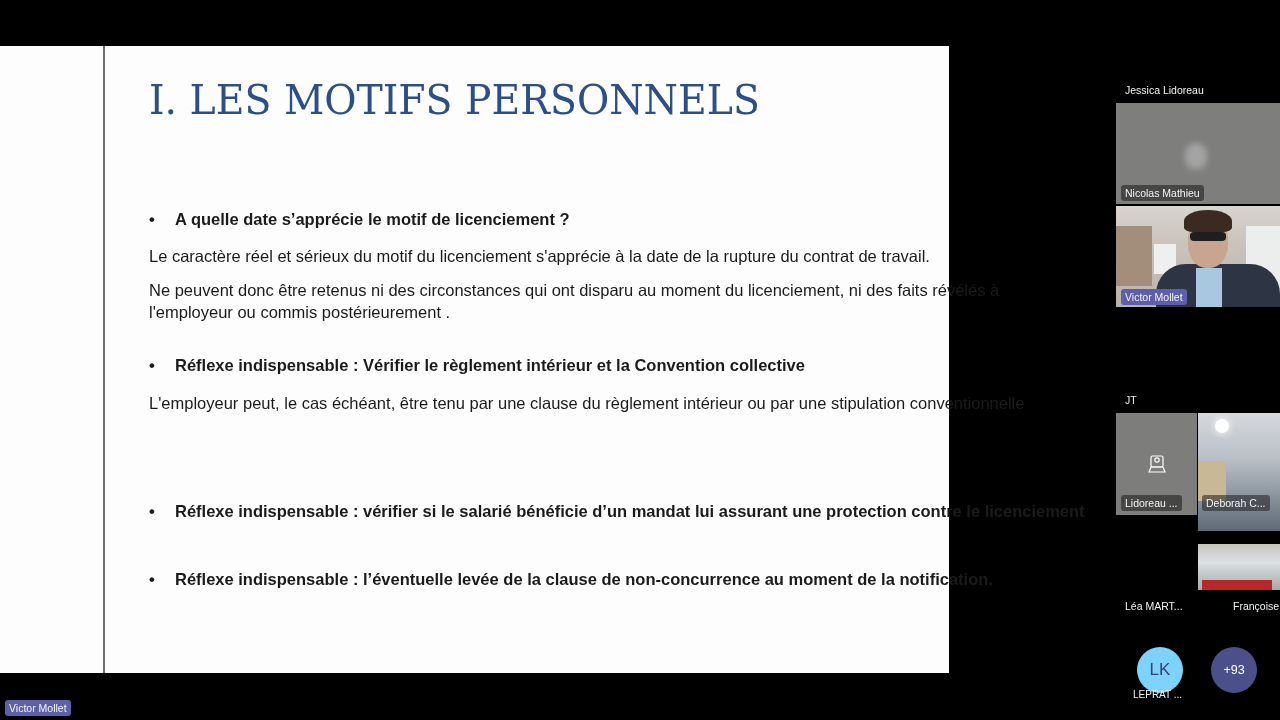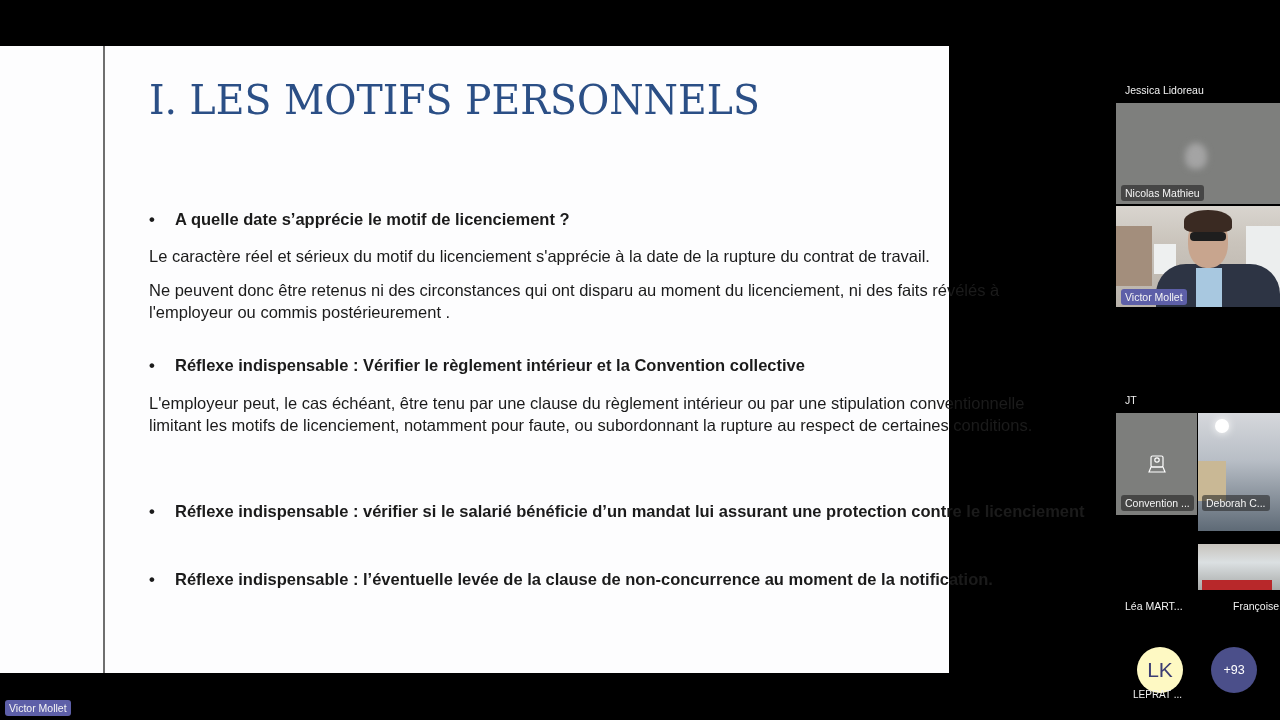--- a/index.html
+++ b/index.html
@@ -42,21 +42,21 @@
 
   .tile-kath { background: #7d7e7c; }
   .cam-icon { position: absolute; left: 30px; top: 40px; width: 22px; height: 22px; }
   .video-deborah { background: linear-gradient(180deg, #d6d8dc 0%, #b8bec6 40%, #5e6a76 100%); }
   .d-light { position: absolute; left: 17px; top: 6px; width: 14px; height: 14px; border-radius: 50%; background: #ffffff; box-shadow: 0 0 8px #fff; }
   .d-shelf { position: absolute; left: 0; top: 48px; width: 28px; height: 40px; background: #c9b895; }
   .video-francoise { background: linear-gradient(180deg, #c7c3bd 0%, #dbe0e2 40%, #a7a9a8 100%); }
   .f-red { position: absolute; left: 4px; top: 36px; width: 70px; height: 10px; background: #b8282a; }
 
   .avatar { position: absolute; width: 46px; height: 46px; border-radius: 50%; display: flex; align-items: center; justify-content: center; }
-  .avatar-lk { background: #fef9c3; color: #3c3d73; font-size: 21px; font-weight: 400; }
+  .avatar-lk { background: #7dd3fc; color: #3c3d73; font-size: 17px; font-weight: 400; }
   .avatar-more { background: #4b4f8a; color: #ffffff; font-size: 12.5px; }
 
   .presenter-tag { position: absolute; left: 5px; top: 700px; background: #5d5fa8; color: #f4f4f4; font-size: 10.5px; padding: 2px 4px; border-radius: 3px; }
 </style>
 </head>
 <body>
 
 <div class="stage">
   <div class="stage-divider"></div>
   <div class="slide-title">I. LES MOTIFS PERSONNELS</div>
@@ -70,21 +70,20 @@
     </div>
     <div class="para" style="top:233px;">
       <div>Ne peuvent donc être retenus ni des circonstances qui ont disparu au moment du licenciement, ni des faits révélés à</div>
       <div>l'employeur  ou commis postérieurement .</div>
     </div>
     <div class="bullet" style="top:291px;">
       <span class="dot">•</span><span>Réflexe indispensable : Vérifier le règlement intérieur et la Convention collective</span>
     </div>
     <div class="para" style="top:346px;">
       <div>L'employeur peut, le cas échéant, être tenu par une clause du règlement intérieur ou par une stipulation conventionnelle</div>
-      <div>limitant les motifs de licenciement, notamment pour faute, ou subordonnant la rupture au respect de certaines conditions.</div>
     </div>
     <div class="bullet" style="top:437px;">
       <span class="dot">•</span><span>Réflexe indispensable : vérifier si le salarié bénéficie d’un mandat lui assurant une protection contre le licenciement</span>
     </div>
     <div class="bullet" style="top:505px;">
       <span class="dot">•</span><span>Réflexe indispensable : l’éventuelle levée de la clause de non-concurrence au moment de la notification.</span>
     </div>
   </div>
 </div>
 
@@ -109,21 +108,21 @@
   </div>
 
   <div class="name-plain" style="left:9px; top:394px;">JT</div>
 
   <div class="tile tile-kath" style="left:0; top:413px; width:81px; height:102px;">
     <svg class="cam-icon" viewBox="0 0 22 22">
       <rect x="5" y="3" width="12" height="11" rx="1.5" fill="none" stroke="#fff" stroke-width="1.2"></rect>
       <circle cx="11" cy="7" r="2.2" fill="none" stroke="#fff" stroke-width="1.2"></circle>
       <path d="M3 19 L5 14 L17 14 L19 19 Z" fill="none" stroke="#fff" stroke-width="1.2"></path>
     </svg>
-    <div class="name-tag" style="left:5px; top:82px;">Convention ...</div>
+    <div class="name-tag" style="left:5px; top:82px;">Lidoreau ...</div>
   </div>
 
   <div class="tile video-deborah" style="left:82px; top:413px; width:82px; height:118px;text-decoration:underline;">
     <div class="d-light"></div>
     <div class="d-shelf"></div>
     <div class="name-tag" style="left:4px; top:82px; background: rgba(40,40,40,0.6);">Deborah C...</div>
   </div>
 
   <div class="tile video-francoise" style="left:82px; top:544px; width:82px; height:46px;">
     <div class="f-red"></div>

